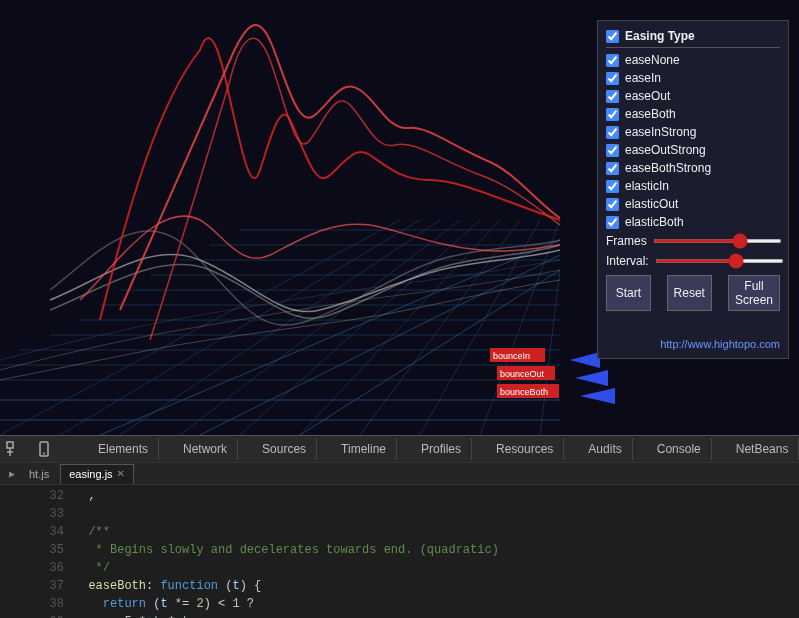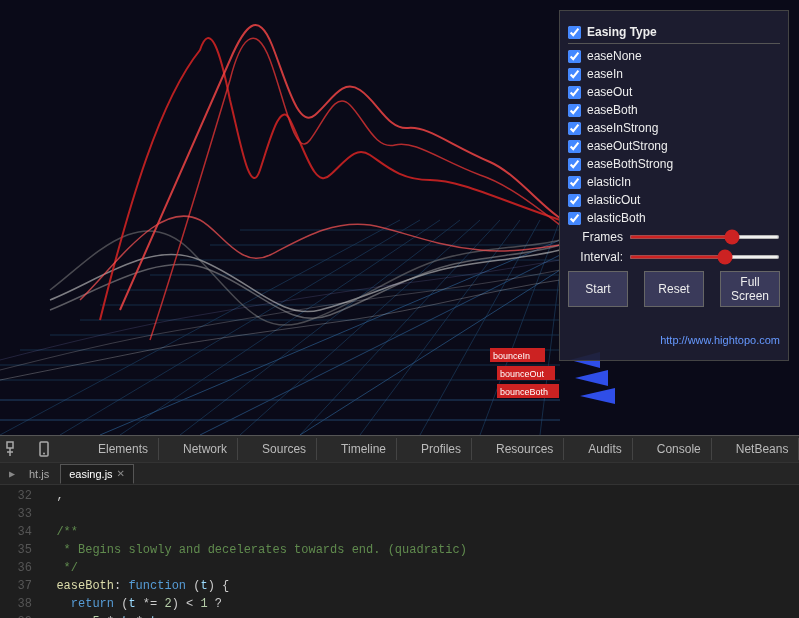--- a/index.html
+++ b/index.html
@@ -10,26 +10,26 @@
       position: relative;
       width: 799px;
       height: 435px;
       background: #0a0a1a;
       overflow: hidden;
     }
 
     
     #control-panel {
       position: absolute;
-      top: 10px;
+      top: 20px;
       right: 10px;
-      width: 230px;
+      width: 192px;
       background: rgba(30, 30, 50, 0.92);
       border: 1px solid #444;
-      padding: 12px 8px;
+      padding: 6px 8px;
       z-index: 10;
     }
 
     .panel-row {
       display: flex;
       align-items: center;
       padding: 2px 0;
       color: #eee;
       font-family: Arial, sans-serif;
       font-size: 12px;
@@ -212,20 +212,21 @@
       font-size: 10px;
     }
 
     
     #code-area {
       width: 799px;
       height: 133px;
       background: #1e1e1e;
       overflow: hidden;
       display: flex;
+      padding-left: 32px;
     }
 
     .line-numbers {
       width: 36px;
       background: #1e1e1e;
       color: #555;
       font-size: 12px;
       font-family: 'Courier New', monospace;
       text-align: right;
       padding: 2px 4px 0 0;

